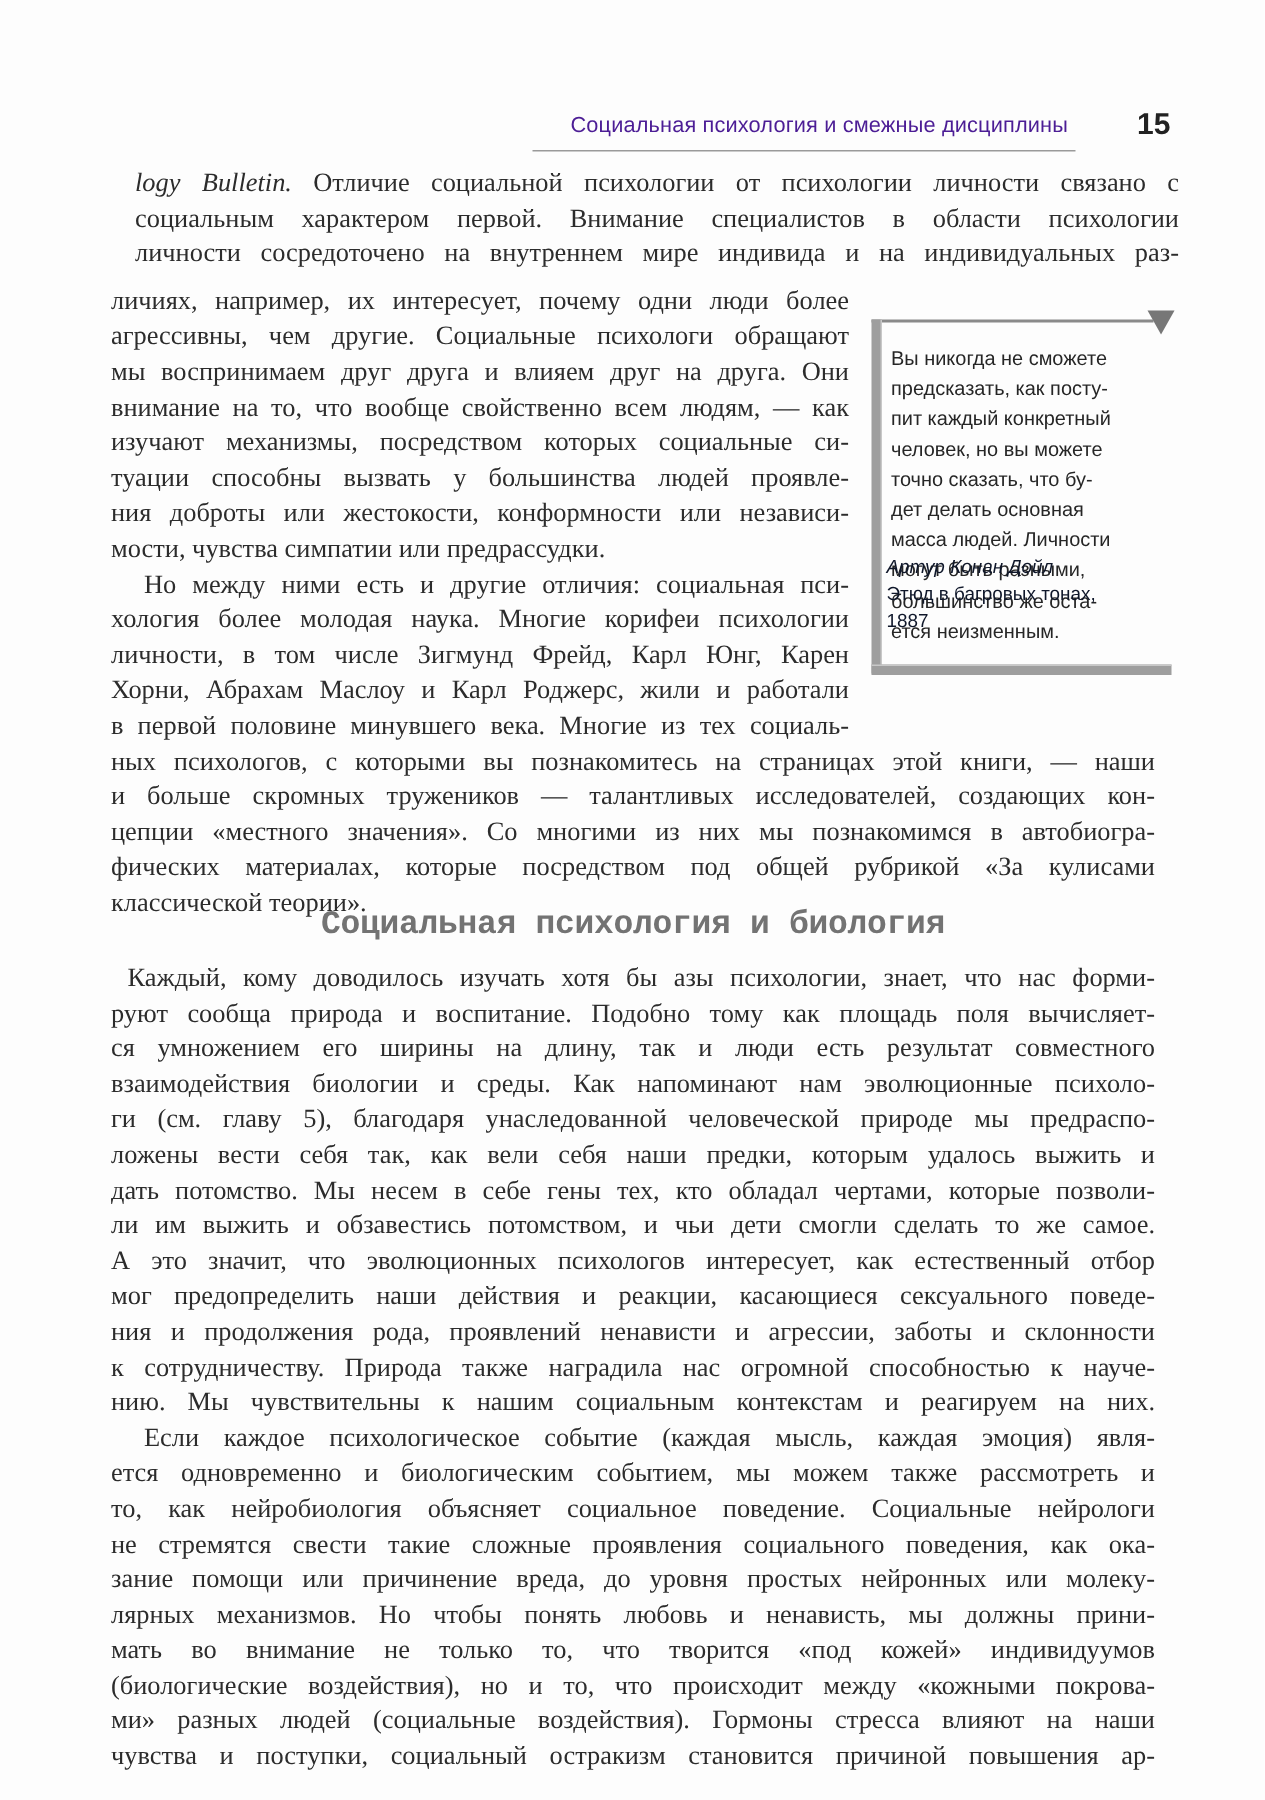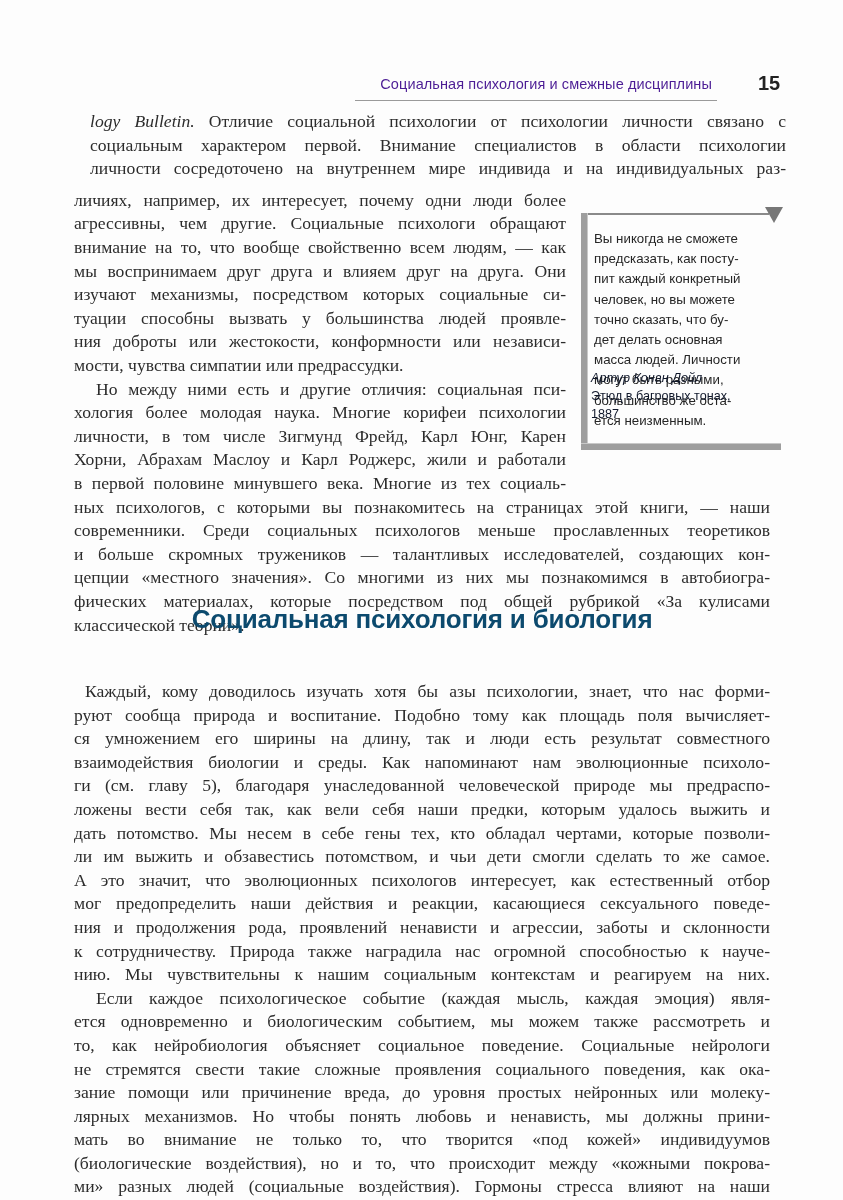--- a/index.html
+++ b/index.html
@@ -45,58 +45,57 @@
     font-family: "Liberation Sans", sans-serif; font-size: 13.3px; line-height: 20.2px; color: #262626;
   }
   .qb-text .qline { display: block; white-space: nowrap; }
   .qb-author { position: absolute; right: 0; top: 162px; text-align: left; font-family: "Liberation Sans", sans-serif;
     font-size: 12.6px; line-height: 18px; color: #0f172a; width: 190px; }
   .qb-author .it { font-style: italic; display: block; }
   .qb-author .rl { display: block; }
 
   .section-title {
     position: absolute; left: 74px; top: 604px; width: 696px; text-align: center;
-    font-family: Liberation Sans, sans-serif; font-weight: bold; font-size: 26px;
-    color: #0c4a6e; letter-spacing: -0.2px;
+    font-family: Liberation Mono, monospace; font-weight: bold; font-size: 22px;
+    color: #737373; letter-spacing: -0.2px;
   }
 </style>
 </head>
 <body>
 
 <div class="page">
 
   <div class="running-head">Социальная психология и смежные дисциплины</div>
   <div class="head-rule"></div>
   <div class="page-number">15</div>
 
   <div class="body-text" style="top:110px;margin-left:16px;">
     <span class="line w-full"><em class="italic">logy Bulletin.</em><span> Отличие социальной психологии от психологии личности связано с</span></span>
     <span class="line w-full">социальным характером первой. Внимание специалистов в области психологии</span>
     <span class="line w-full">личности сосредоточено на внутреннем мире индивида и на индивидуальных раз-</span>
   </div>
 
   <div class="body-text" style="top:188.8px;">
     <span class="line w-narrow">личиях, например, их интересует, почему одни люди более</span>
     <span class="line w-narrow">агрессивны, чем другие. Социальные психологи обращают</span>
+    <span class="line w-narrow">мы воспринимаем друг друга и влияем друг на друга. Они</span>
     <span class="line w-narrow">внимание на то, что вообще свойственно всем людям, — как</span>
-    <span class="line w-narrow">мы воспринимаем друг друга и влияем друг на друга. Они</span>
     <span class="line w-narrow">изучают механизмы, посредством которых социальные си-</span>
     <span class="line w-narrow">туации способны вызвать у большинства людей проявле-</span>
     <span class="line w-narrow">ния доброты или жестокости, конформности или независи-</span>
     <span class="line w-narrow last">мости, чувства симпатии или предрассудки.</span>
     <span class="line w-narrow indent" style="width:470px;">Но между ними есть и другие отличия: социальная пси-</span>
     <span class="line w-narrow">хология более молодая наука. Многие корифеи психологии</span>
     <span class="line w-narrow">личности, в том числе Зигмунд Фрейд, Карл Юнг, Карен</span>
     <span class="line w-narrow">Хорни, Абрахам Маслоу и Карл Роджерс, жили и работали</span>
     <span class="line w-narrow">в первой половине минувшего века. Многие из тех социаль-</span>
   </div>
 
   <div class="body-text" style="top:495.6px;">
     <span class="line w-full">ных психологов, с которыми вы познакомитесь на страницах этой книги, — наши</span>
-    <span class="line w-full">современники. Среди социальных психологов меньше прославленных теоретиков</span>
     <span class="line w-full">и больше скромных тружеников — талантливых исследователей, создающих кон-</span>
     <span class="line w-full">цепции «местного значения». Со многими из них мы познакомимся в автобиогра-</span>
     <span class="line w-full">фических материалах, которые посредством под общей рубрикой «За кулисами</span>
     <span class="line w-full last">классической теории».</span>
   </div>
 
   <div class="quote-box">
     <div class="qb-top"></div>
     <div class="qb-arrow"></div>
     <div class="qb-left"></div>
@@ -116,21 +115,21 @@
     <div class="qb-author">
       <span class="it">Артур Конан Дойл</span>
       <span class="rl">Этюд в багровых тонах,</span>
       <span class="rl">1887</span>
     </div>
   </div>
 
   <div class="section-title">Социальная психология и биология</div>
 
   <div class="body-text" style="top:640px;">
-    <span class="line w-full" style="white-space:pre;margin-top:40px;"> Каждый, кому доводилось изучать хотя бы азы психологии, знает, что нас форми-</span>
+    <span class="line w-full" style="white-space:pre;"> Каждый, кому доводилось изучать хотя бы азы психологии, знает, что нас форми-</span>
     <span class="line w-full">руют сообща природа и воспитание. Подобно тому как площадь поля вычисляет-</span>
     <span class="line w-full">ся умножением его ширины на длину, так и люди есть результат совместного</span>
     <span class="line w-full">взаимодействия биологии и среды. Как напоминают нам эволюционные психоло-</span>
     <span class="line w-full">ги (см. главу 5), благодаря унаследованной человеческой природе мы предраспо-</span>
     <span class="line w-full">ложены вести себя так, как вели себя наши предки, которым удалось выжить и</span>
     <span class="line w-full">дать потомство. Мы несем в себе гены тех, кто обладал чертами, которые позволи-</span>
     <span class="line w-full">ли им выжить и обзавестись потомством, и чьи дети смогли сделать то же самое.</span>
     <span class="line w-full">А это значит, что эволюционных психологов интересует, как естественный отбор</span>
     <span class="line w-full">мог предопределить наши действия и реакции, касающиеся сексуального поведе-</span>
     <span class="line w-full">ния и продолжения рода, проявлений ненависти и агрессии, заботы и склонности</span>

